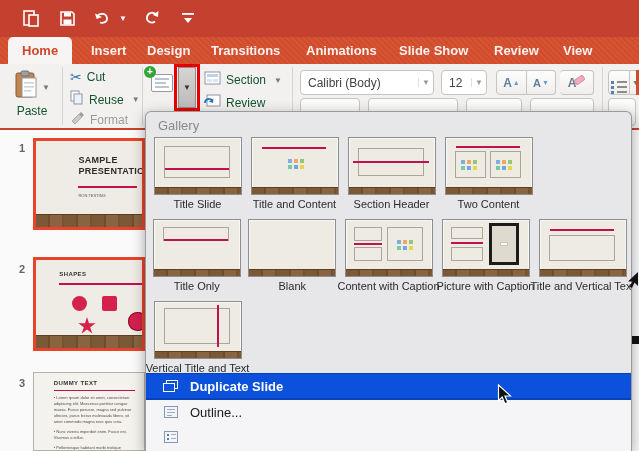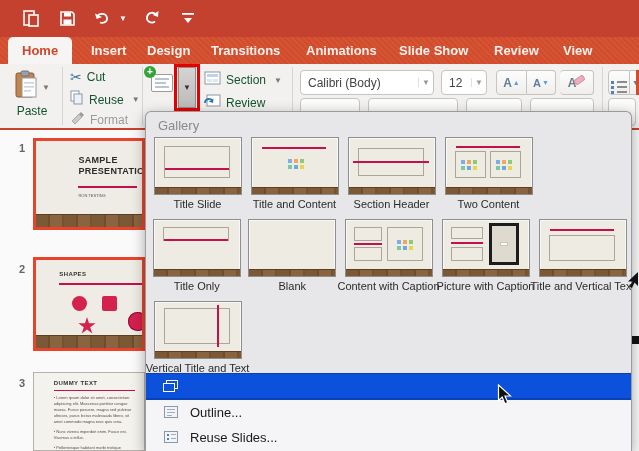--- a/index.html
+++ b/index.html
@@ -459,39 +459,39 @@
         <div class="glabel">Vertical Title and Text</div>
       </div>
     </div>
 
     <div class="menu">
       <div class="mrow hl">
         <span class="micon">
           <span class="mi-rect" style="left:3px;top:0;width:12px;height:9px;"></span>
           <span class="mi-rect" style="left:0;top:3px;width:12px;height:9px;"></span>
         </span>
+        <span>Duplicate Slide</span>
       </div>
       <div class="mrow">
         <span class="micon">
           <span class="mi-rect" style="left:1px;top:0;width:14px;height:12px;"></span>
           <span class="mi-line" style="left:4px;top:3px;width:8px;"></span>
           <span class="mi-line" style="left:4px;top:6px;width:8px;"></span>
           <span class="mi-line" style="left:4px;top:9px;width:5px;"></span>
         </span>
         <span>Outline...</span>
       </div>
       <div class="mrow">
         <span class="micon">
           <span class="mi-rect" style="left:1px;top:0;width:14px;height:12px;"></span>
           <span class="mi-dot" style="left:4px;top:3px;"></span>
           <span class="mi-line" style="left:8px;top:3px;width:5px;"></span>
           <span class="mi-dot" style="left:4px;top:7px;"></span>
           <span class="mi-line" style="left:8px;top:7px;width:5px;"></span>
         </span>
-        <span>Reuse Slides...</span>
       </div>
     </div>
   </div>
 
   <div class="cursor">
     <svg width="15" height="22" viewBox="0 0 15 22">
         <path d="M1.5 1 L1.5 16.5 L5.2 13 L7.8 19.8 L10.8 18.5 L8 12 L13.5 12 Z" fill="#111" stroke="#fff" stroke-width="1.2"></path>
       </svg>
   </div>
   <div class="artifact-cursor">

